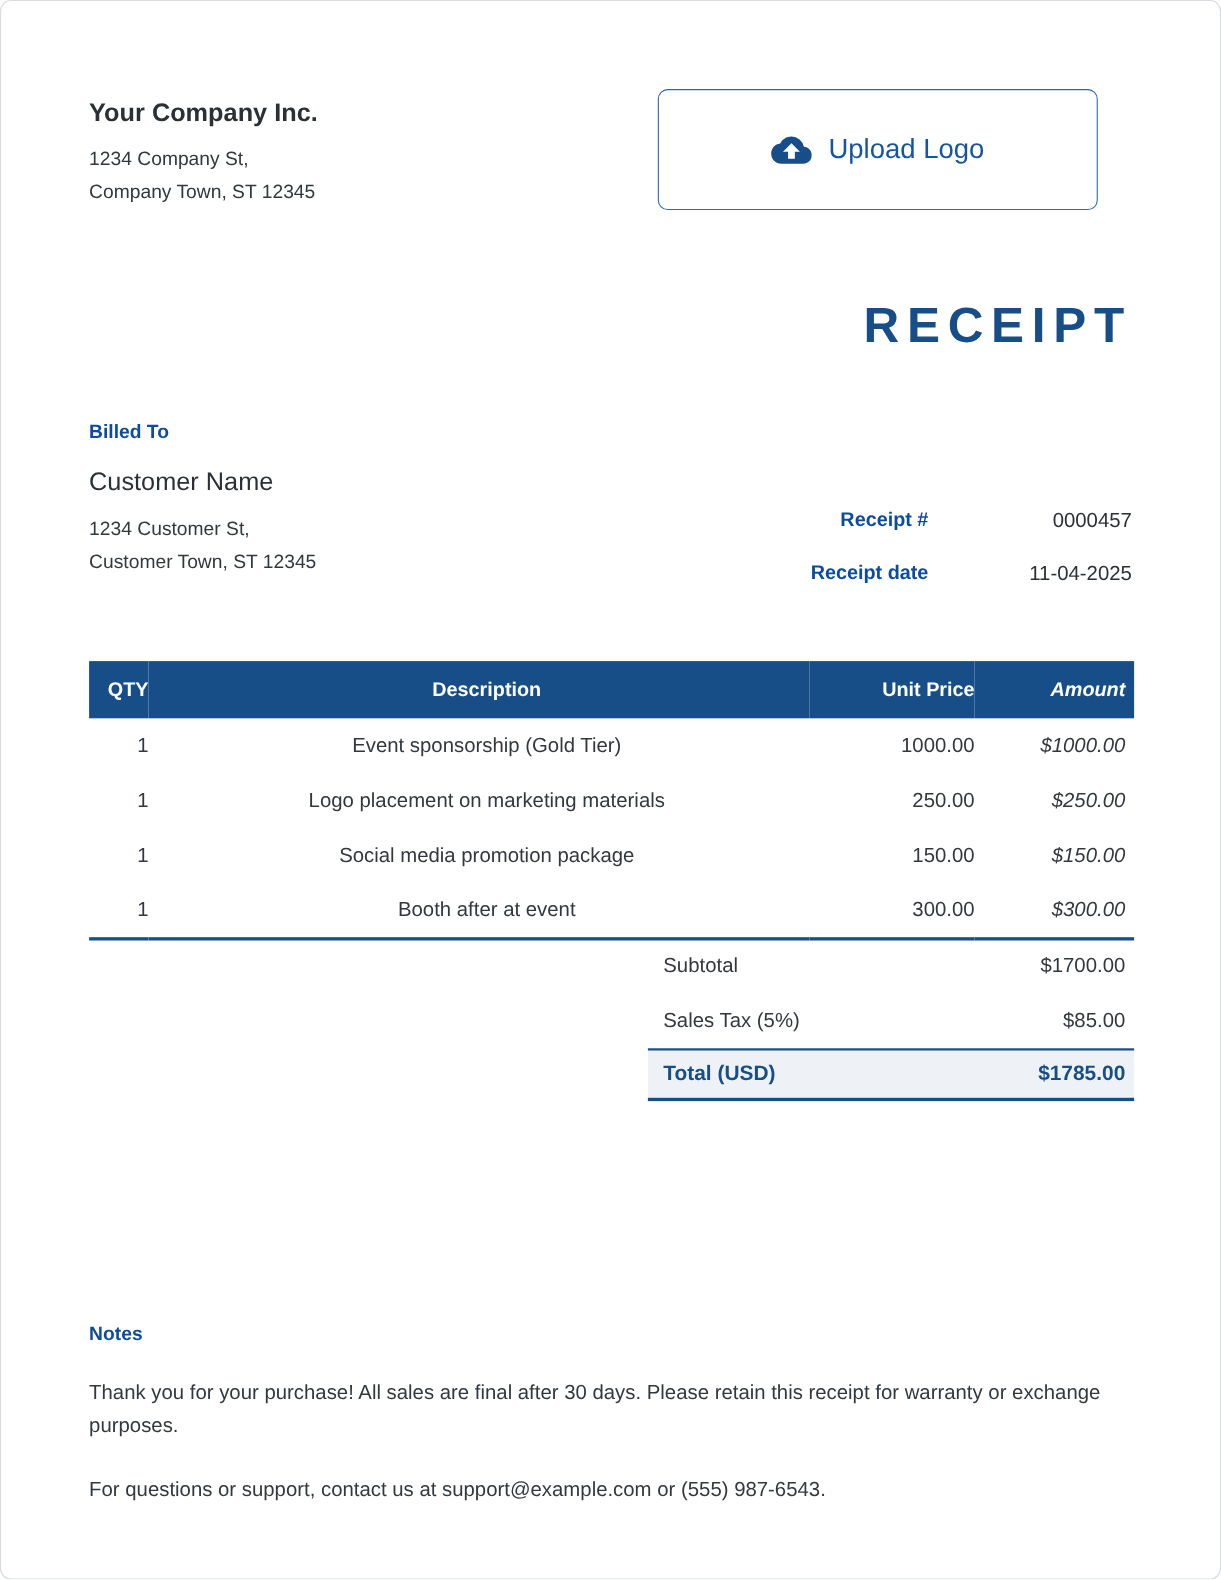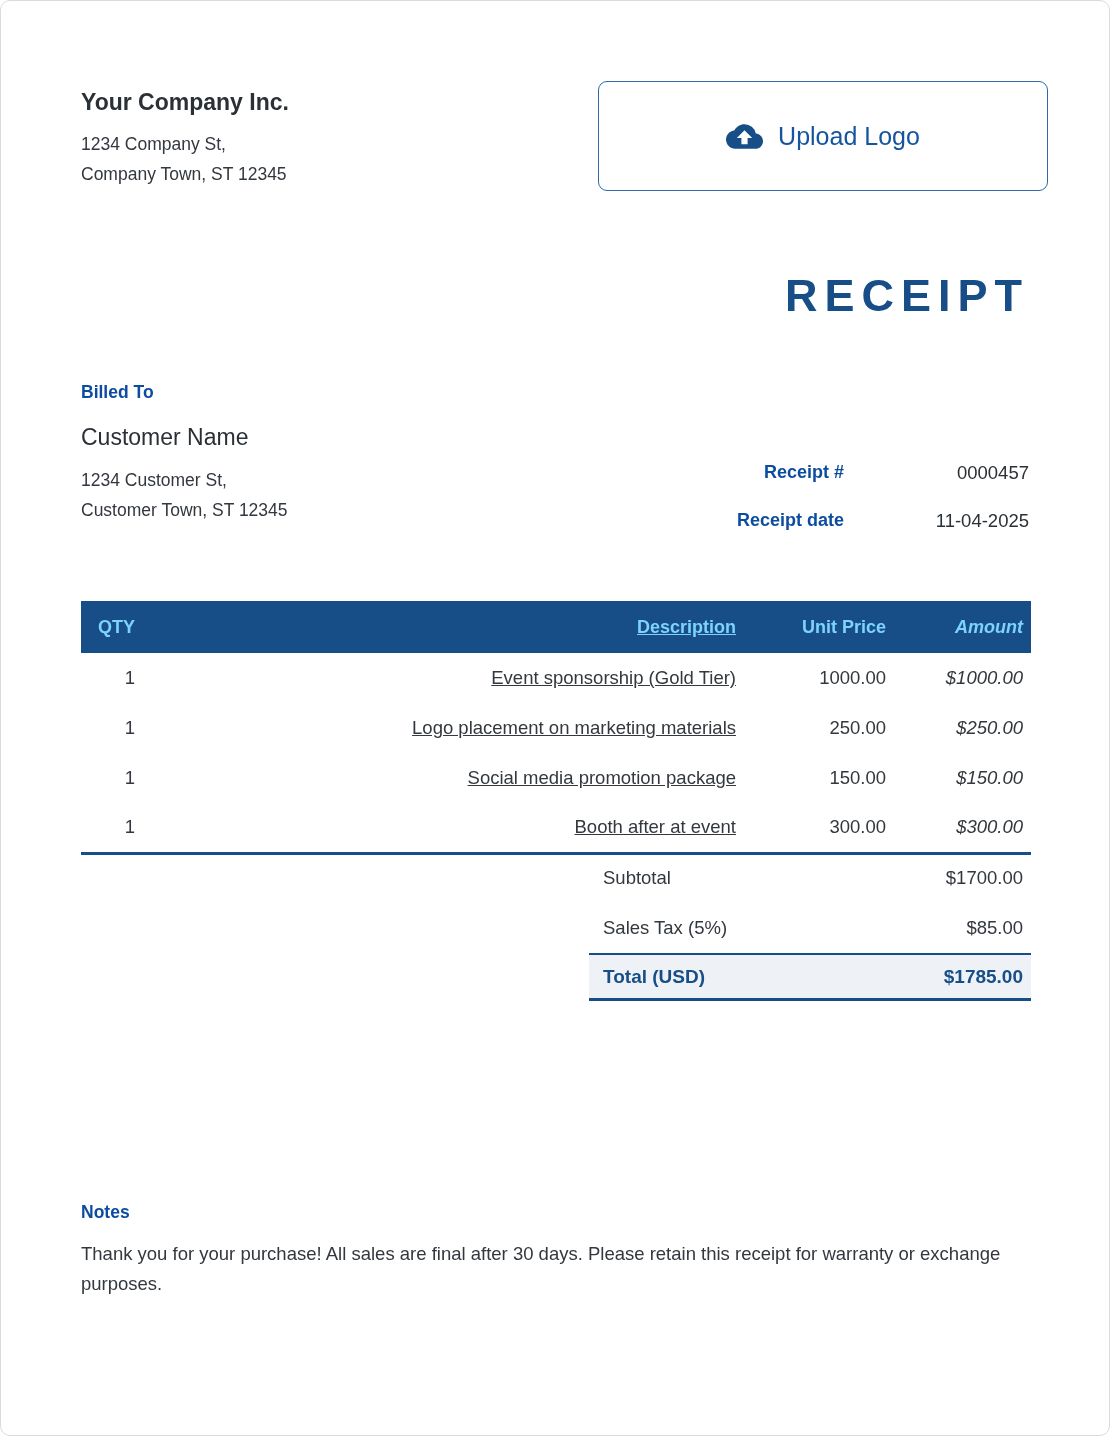--- a/index.html
+++ b/index.html
@@ -18,21 +18,21 @@
   .page{
     position:relative; width:1110px; height:1436px; margin:0 auto;
     background:#fff; border:1px solid var(--page_border); border-radius:10px; overflow:hidden;
   }
   
   .company{position:absolute; left:80px; top:88px;}
   .company-name{font-size:23px; color:var(--heading); font-weight:700;}
   .addr{margin-top:13px; font-size:17.5px; line-height:30px; color:var(--text);}
   
   .upload-btn{
-    position:absolute; left:597px; top:80px; width:450px; height:110px;
+    position:absolute; left:597px; top:80px; width:400px; height:110px;
     border:1.5px solid var(--btn_border); border-radius:9px; background:#fff;
     display:flex; align-items:center; justify-content:center; gap:15px;
     font-family:inherit; font-size:25px; color:var(--btn_text); cursor:pointer;
   }
   .upload-btn svg{display:block; fill:var(--navy);}
   
   .doc-title{
     position:absolute; right:80px; top:258px; text-align:right;
     font-size:45px; font-weight:800; letter-spacing:7px; line-height:73px; color:var(--navy);
     white-space:nowrap;
@@ -45,43 +45,43 @@
   
   .meta{
     position:absolute; right:80px; top:457px;
     display:grid; grid-template-columns:auto 185px; row-gap:19px;
   }
   .meta-label{text-align:right; font-size:18px; font-weight:700; color:var(--accent); line-height:29px;}
   .meta-value{text-align:right; font-size:18.5px; color:var(--heading); line-height:29px;}
   
   .items{position:absolute; left:80px; top:600px; width:950px; border-collapse:collapse;}
   .items thead th{
-    background:var(--navy); color:#7dd3fc; font-size:18px; font-weight:700; height:52px;
+    background:var(--navy); color:#ffffff; font-size:18px; font-weight:700; height:52px;
     vertical-align:middle;
   }
   .items th.c-qty, .items td.c-qty{text-align:right; width:54px;}
-  .items th.c-desc, .items td.c-desc{text-align:right; padding-left:14px;text-decoration:underline;}
+  .items th.c-desc, .items td.c-desc{text-align:center; padding-left:14px;}
   .items th.c-unit, .items td.c-unit{text-align:right; width:150px;}
   .items th.c-amt, .items td.c-amt{text-align:right; width:145px; padding-right:8px;font-style:italic;}
   .items tbody td{height:50px; font-size:18.5px; color:var(--text); vertical-align:middle;}
   .items tbody{border-bottom:3px solid var(--navy);}
   
   .totals{position:absolute; left:588px; top:852px; width:442px;}
   .tot-row{
     display:flex; justify-content:space-between; align-items:center;
     height:50px; padding:0 8px 0 14px; font-size:18.5px; color:var(--text);
   }
   .tot-row.total{
     height:48px; background:var(--total_bg);
     border-top:2px solid var(--navy); border-bottom:3px solid var(--navy);
     font-weight:700; font-size:19px; color:var(--navy);
   }
   
   .notes{position:absolute; left:80px; top:1201px; width:952px;}
-  .notes p{margin-top:16px; font-size:18.5px; line-height:30px; color:var(--text);}
+  .notes p{margin-top:28px; font-size:18.5px; line-height:30px; color:var(--text);}
   .notes p.contact{margin-top:28px;}
 </style>
 </head>
 <body>
 
 <div class="page">
 
   <div class="company">
     <div class="company-name">Your Company Inc.</div>
     <div class="addr">
@@ -167,15 +167,16 @@
     </div>
     <div class="tot-row total">
       <span>Total (USD)</span>
       <span>$1785.00</span>
     </div>
   </div>
 
   <div class="notes">
     <div class="label-sm">Notes</div>
     <p>Thank you for your purchase! All sales are final after 30 days. Please retain this receipt for warranty or exchange purposes.</p>
+    <p class="contact">For questions or support, contact us at support@example.com or (555) 987-6543.</p>
   </div>
 
 </div>
 
 </body></html>

